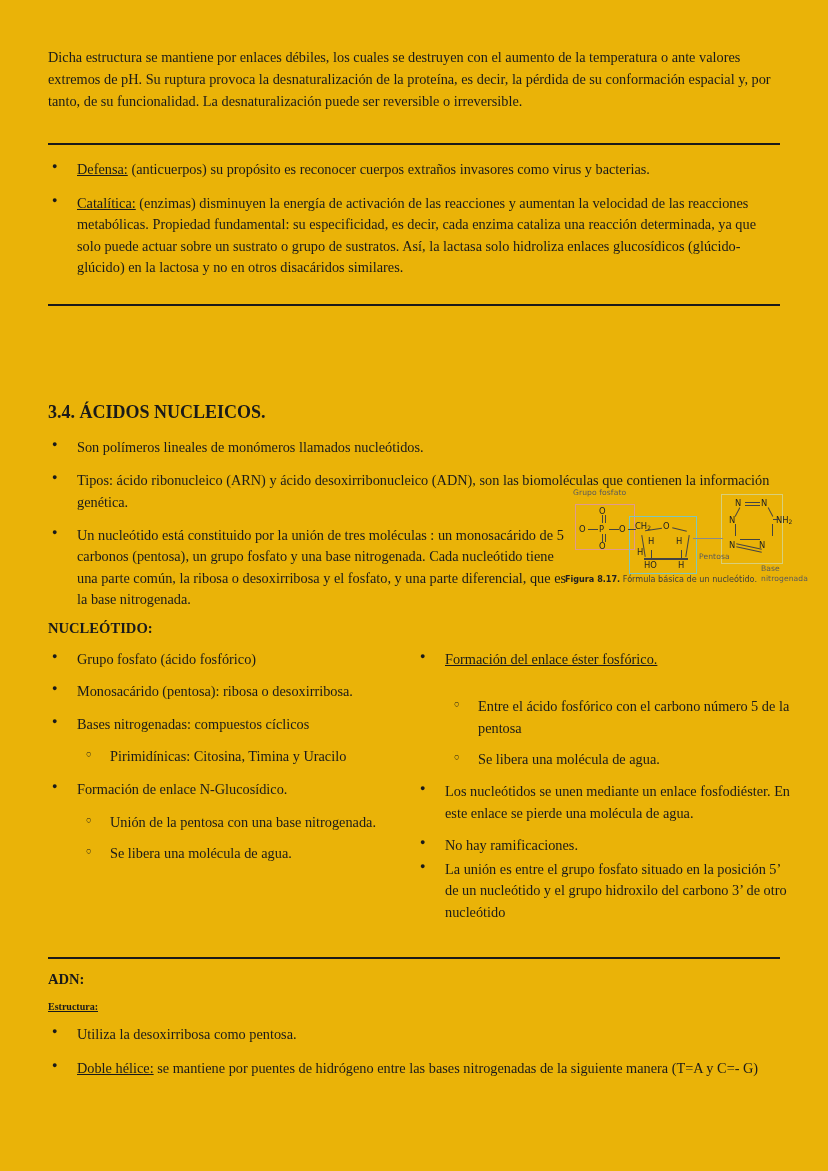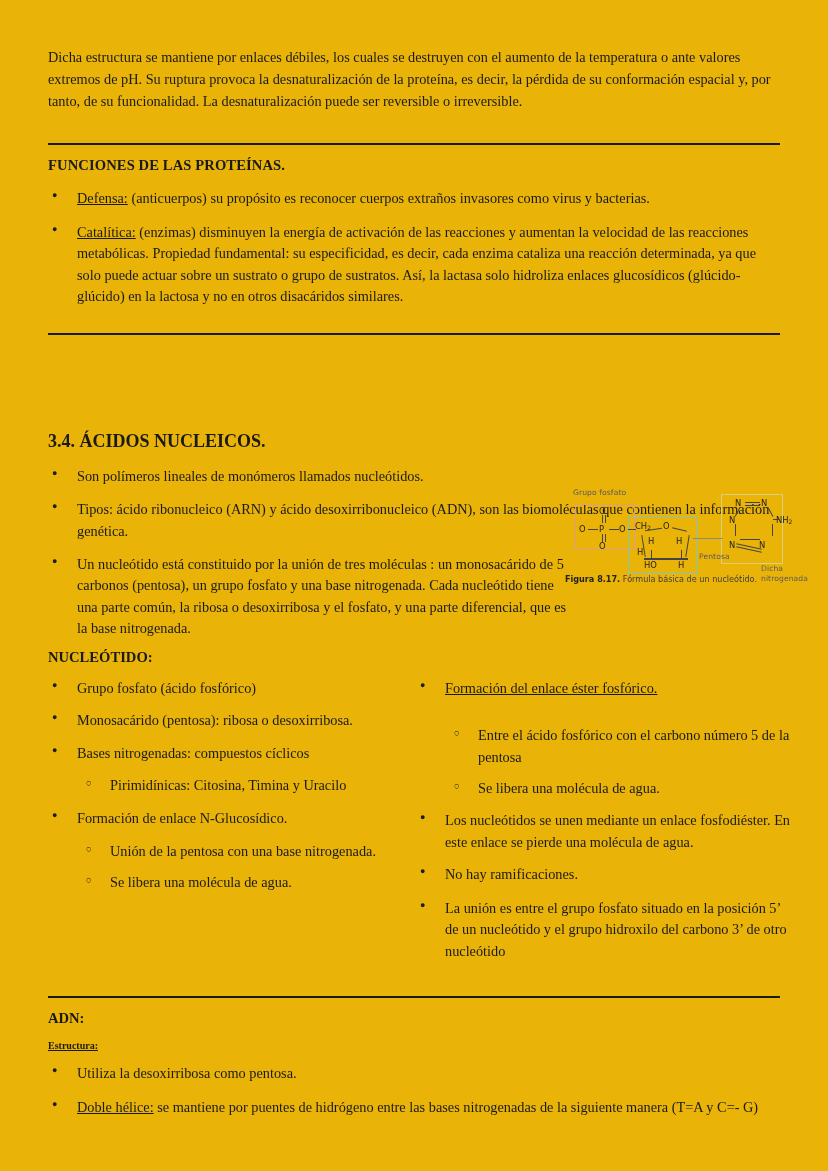--- a/index.html
+++ b/index.html
@@ -165,21 +165,20 @@
 <div class="page">
 
   <div class="content">
 
     <p class="para">Dicha estructura se mantiene por enlaces débiles, los cuales se destruyen con el aumento de la temperatura o ante valores extremos de pH. Su ruptura provoca la desnaturalización de la proteína, es decir, la pérdida de su conformación espacial y, por tanto, de su funcionalidad. La desnaturalización puede ser reversible o irreversible.</p>
 
     <div class="rule-wrap" style="margin-top:31px;">
       <hr class="rule">
     </div>
 
-    <h2 class="section-head" style="margin-top:12px;">FUNCIONES DE LAS PROTEÍNAS.</h2>
 
     <ul class="bul" style="margin-top:14px;">
       <li class="bullet" style="margin-bottom:12px;">
         <u class="u">Defensa:</u><span> (anticuerpos) su propósito es reconocer cuerpos extraños invasores como virus y bacterias.</span>
       </li>
       <li class="bullet">
         <u class="u">Catalítica:</u><span> (enzimas) disminuyen la energía de activación de las reacciones y aumentan la velocidad de las reacciones metabólicas. Propiedad fundamental: su especificidad, es decir, cada enzima cataliza una reacción determinada, ya que solo puede actuar sobre un sustrato o grupo de sustratos. Así, la lactasa solo hidroliza enlaces glucosídicos (glúcido-glúcido) en la lactosa y no en otros disacáridos similares.</span>
       </li>
     </ul>
 
@@ -226,21 +225,21 @@
       <div class="col-right">
         <ul class="bul">
           <li class="bullet" style="margin-bottom:26px;text-decoration:underline;">
             <span>Formación del enlace éster fosfórico.</span></li>
           <li class="sub" style="margin-bottom:10px; width:330px;">
             <span>Entre el ácido fosfórico con el carbono número 5 de la pentosa</span></li>
           <li class="sub" style="margin-bottom:11px;">
             <span>Se libera una molécula de agua.</span></li>
           <li class="bullet" style="margin-bottom:11px; width:350px;">
             <span>Los nucleótidos se unen mediante un enlace fosfodiéster. En este enlace se pierde una molécula de agua.</span></li>
-          <li class="bullet" style="margin-bottom:12px;">
+          <li class="bullet" style="margin-bottom:2px;">
             <span>No hay ramificaciones.</span></li>
           <li class="bullet" style="width:345px;">
             <span>La unión es entre el grupo fosfato situado en la posición 5’ de un nucleótido y el grupo hidroxilo del carbono 3’ de otro nucleótido</span></li>
         </ul>
       </div>
     </div>
 
     <div class="rule-wrap" style="margin-top:26px;">
       <hr class="rule">
     </div>
@@ -313,21 +312,21 @@
     <div class="bond" style="left:180px; top:17px; width:15px; height:1px;"></div>
     <div class="bond" style="left:172px; top:19px; width:1px; height:10px; transform:rotate(28deg);"></div>
     <div class="bond" style="left:205px; top:19px; width:1px; height:10px; transform:rotate(-28deg);"></div>
     <div class="bond" style="left:170px; top:36px; width:1px; height:12px;"></div>
     <div class="bond" style="left:207px; top:36px; width:1px; height:12px;"></div>
     <div class="bond" style="left:175px; top:51px; width:20px; height:1px;"></div>
     <div class="bond" style="left:208px; top:31px; width:6px; height:1px;"></div>
     <div class="bond" style="left:171px; top:58px; width:26px; height:1px; transform:rotate(12deg);"></div>
     <div class="bond" style="left:171px; top:61px; width:26px; height:1px; transform:rotate(12deg);"></div>
 
-    <div class="fig-label" style="left:196px; top:76px;">Dicha</div>
+    <div class="fig-label" style="left:196px; top:76px;">Base</div>
     <div class="fig-label" style="left:196px; top:86px;">nitrogenada</div>
 
     <div class="fig-cap">
       <b>Figura 8.17.</b><span> Fórmula básica de un nucleótido.</span>
     </div>
   </div>
 
 </div>
 
 </body></html>

